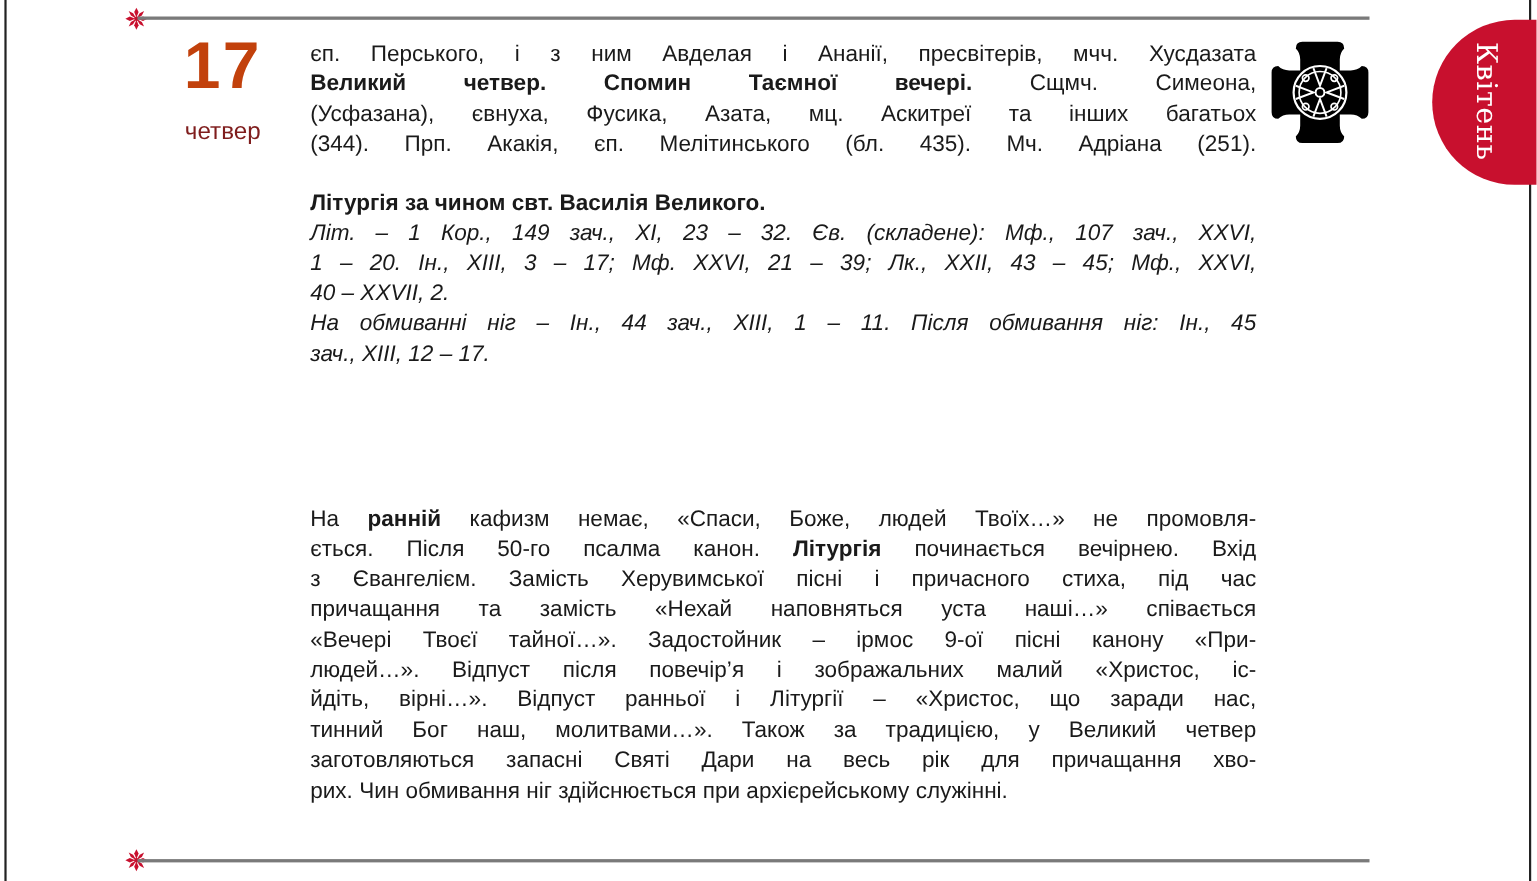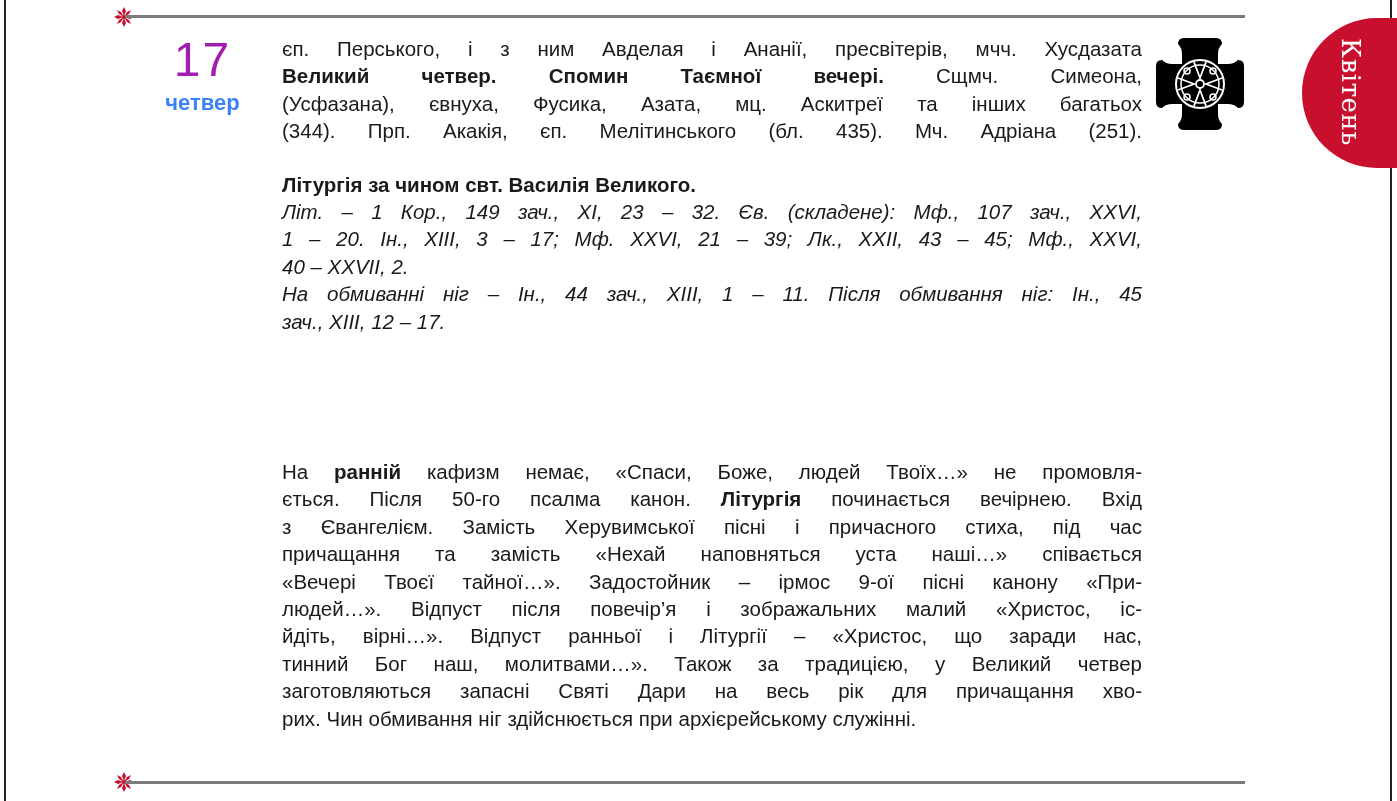--- a/index.html
+++ b/index.html
@@ -10,22 +10,22 @@
   .frame-left { position:absolute; left:4px; top:0; width:1.5px; height:801px; background:#222; }
   .frame-right { position:absolute; left:1390px; top:0; width:1.5px; height:801px; background:#222; }
   .rule { position:absolute; height:3px; background:#7a7a7a; }
   .rule.top { left:125px; top:15px; width:1120px; }
   .rule.bottom { left:125px; top:781px; width:1120px; }
   .orn { position:absolute; width:22px; height:22px; }
   .orn.top { left:113px; top:6px; }
   .orn.bottom { left:113px; top:771px; }
 
   .date-block { position:absolute; left:140px; top:32px; width:125px; text-align:center; }
-  .day-num { font-weight:normal; font-size:48px; line-height:56px; color:#a21caf; letter-spacing:2px; }
-  .weekday { font-weight:bold; font-size:22px; line-height:26px; color:#3b82f6; margin-top:2px; }
+  .day-num { font-weight:bold; font-size:60px; line-height:56px; color:#c2410c; letter-spacing:2px; }
+  .weekday { font-weight:normal; font-size:22px; line-height:26px; color:#7f1d1d; margin-top:18px; }
 
   .cross { position:absolute; left:1150px; top:34px; width:100px; height:100px; }
 
   .month-tab { position:absolute; left:1302px; top:18px; width:95px; height:150px;
     background:#c8102e; border-radius:75px 0 0 75px; }
   .month-label { position:absolute; left:1304px; top:30px; width:94px; height:124px;
     display:flex; align-items:center; justify-content:center; }
   .month-label span { display:block; transform:rotate(90deg); white-space:nowrap;
     font-family:"DejaVu Serif", serif; font-size:26px; color:#ffffff; letter-spacing:0.5px; }
 

